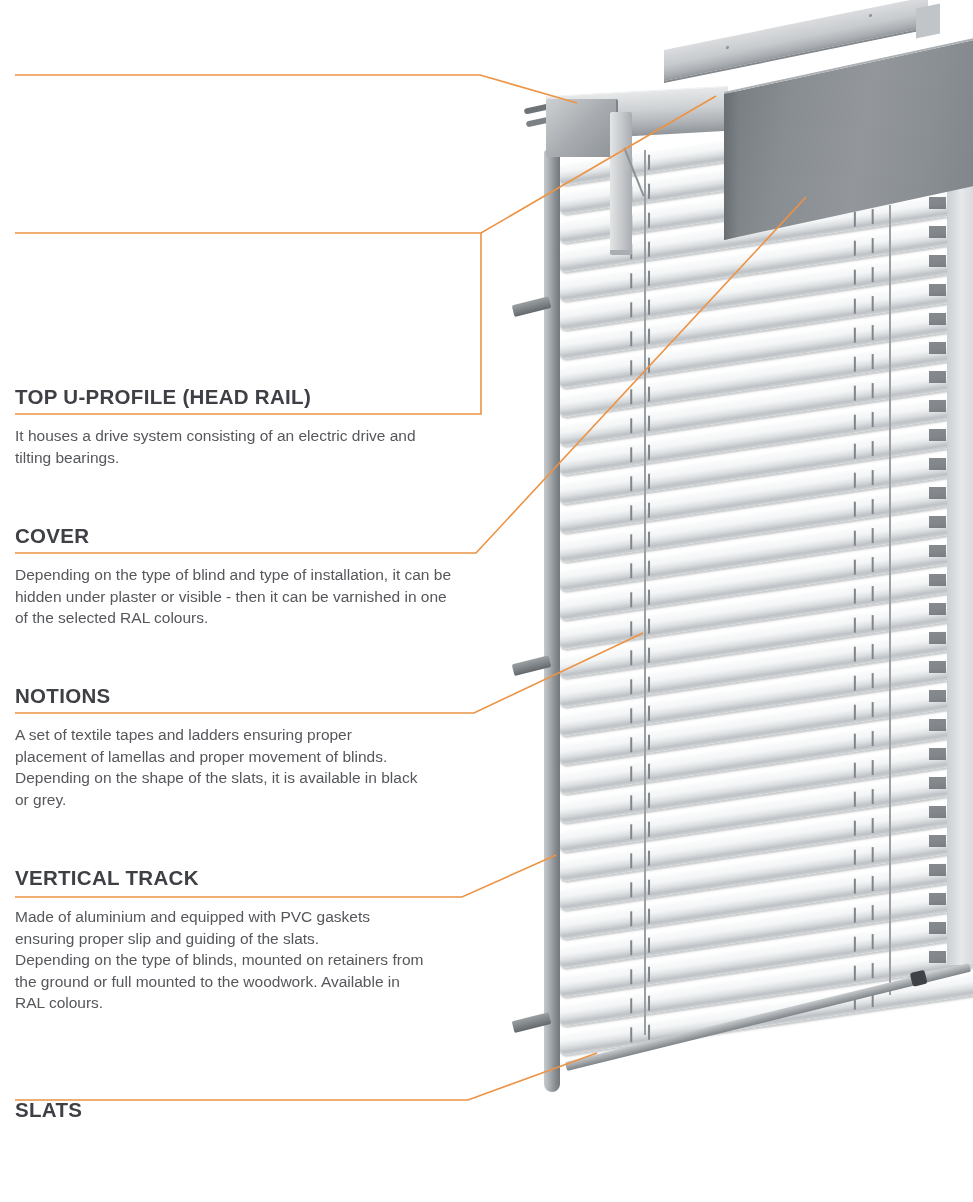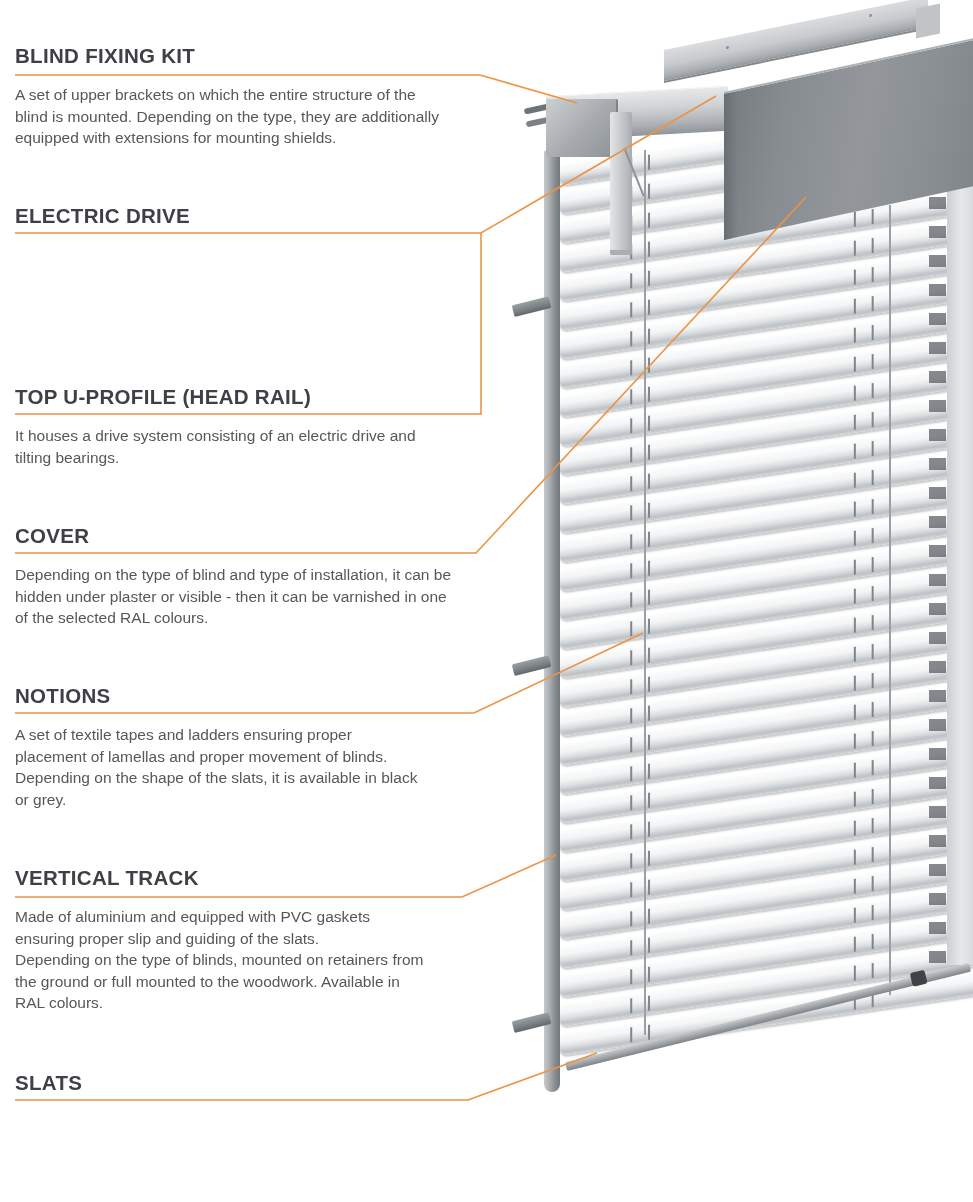--- a/index.html
+++ b/index.html
@@ -11,21 +11,21 @@
   .info{position:absolute;left:15px;width:520px;}
   .info h2{
     margin:0;font-family:"Liberation Sans",sans-serif;font-weight:700;
     font-size:20.5px;line-height:24px;color:#3e4045;letter-spacing:.3px;
   }
   .info p{
     margin:16px 0 0 0;font-size:15.5px;line-height:21.5px;color:#55575b;
     white-space:pre-line;
   }
   .s0{top:44px}.s1{top:204px}.s2{top:385px}.s3{top:524px}
-  .s4{top:684px}.s5{top:866px}.s6{top:1071px}
+  .s4{top:684px}.s5{top:866px}.s6{top:1098px}
 
   
   #illustration{position:absolute;inset:0;}
   .slat{
     position:absolute;left:558px;width:500px;height:21px;border-radius:9px;
     transform:rotate(-8.3deg);transform-origin:left center;
     background:linear-gradient(to bottom,#fbfcfc 0%,#f3f5f6 35%,#dcdfe1 62%,#bec2c6 84%,#d0d3d5 100%);
     box-shadow:0 2px 2px rgba(128,133,138,.45);
   }
   .rung{position:absolute;top:3px;width:2px;height:15px;background:#80858b;transform:rotate(8.3deg);}
@@ -285,28 +285,21 @@
     <div id="drive-unit"></div>
     <div id="drive-cable"></div>
     <div id="fixing-shelf">
       <span id="rivet-1" class="rivet"></span>
       <span id="rivet-2" class="rivet"></span>
     </div>
     <div id="shelf-flange"></div>
     <div id="cover-panel"></div>
   </div>
 
-  <section class="info s0">
-    <h2>BLIND FIXING KIT</h2>
-    <p>A set of upper brackets on which the entire structure of the
-blind is mounted. Depending on the type, they are additionally
-equipped with extensions for mounting shields.</p>
-  </section>
   <section class="info s1">
-    <h2>ELECTRIC DRIVE</h2>
   </section>
   <section class="info s3">
     <h2>COVER</h2>
     <p>Depending on the type of blind and type of installation, it can be
 hidden under plaster or visible - then it can be varnished in one
 of the selected RAL colours.</p>
   </section>
   <section class="info s2">
     <h2>TOP U-PROFILE (HEAD RAIL)</h2>
     <p>It houses a drive system consisting of an electric drive and

